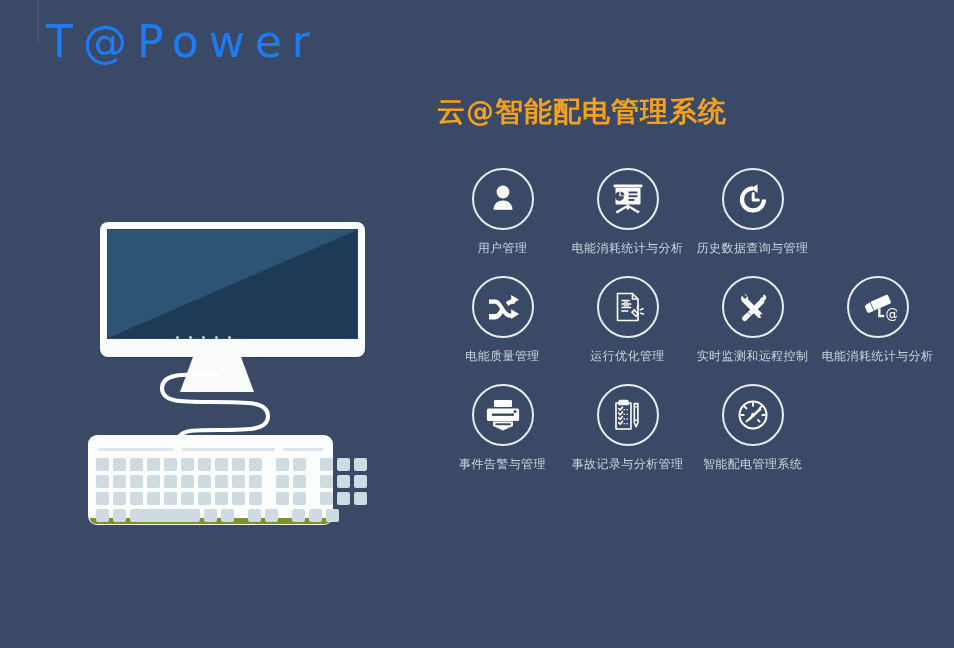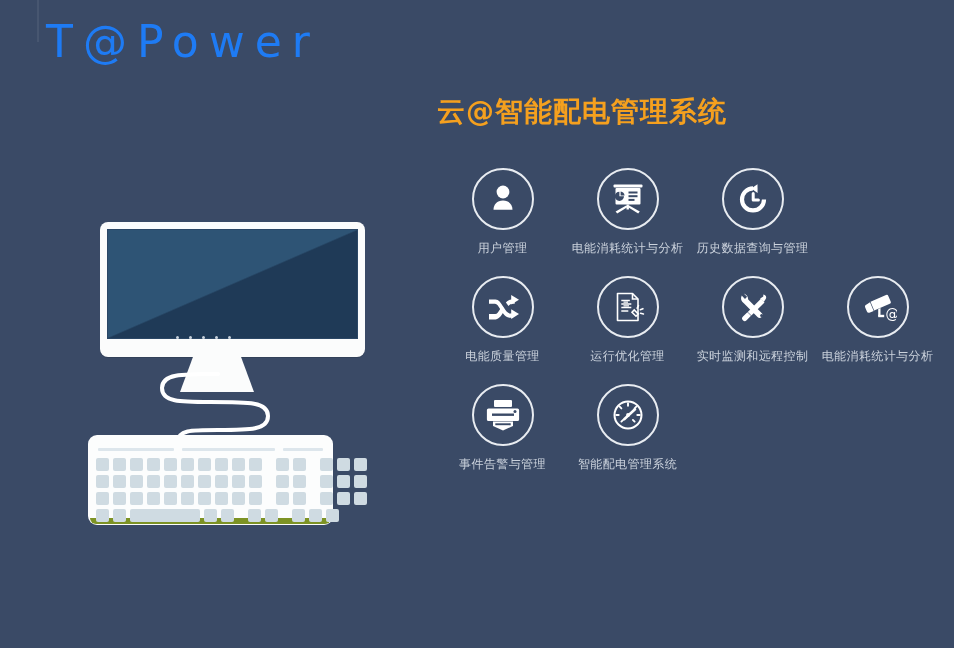--- a/index.html
+++ b/index.html
@@ -412,20 +412,38 @@
                      a1.6 1.6 0 0 1 -1.6 -1.6 v-9.3 a1.6 1.6 0 0 1 1.6 -1.6 z"></path>
             <circle cx="31.0" cy="15.6" r="1.5" fill="#3a4a66"></circle>
             <rect x="8.0" y="17.5" width="22" height="2.4" fill="#3a4a66"></rect>
             <path d="M9.0 25.5 h20 v4.5 l-10 4.5 l-10 -4.5 z"></path>
             <path d="M11.3 27.3 h15.4 v1.9 h-15.4 z" fill="#3a4a66"></path>
           </svg>
         </div>
         <div class="cell-label">事件告警与管理</div>
       </div>
 
+      <div class="cell">
+        <div class="circle">
+          <svg width="38" height="38" viewBox="0 0 38 38" fill="none" stroke="#ffffff" stroke-width="1.6">
+            <path d="M7.0 7.0 h15 v26 h-15 z" stroke-linejoin="round"></path>
+            <path d="M11.5 4.6 h6 a1.4 1.4 0 0 1 1.4 1.4 v2.4 h-8.8 v-2.4 a1.4 1.4 0 0 1 1.4 -1.4 z" fill="#ffffff"></path>
+            <path d="M9.7 12.5 l1.5 1.6 l2.3 -2.9" stroke-linecap="round" stroke-linejoin="round"></path>
+            <path d="M9.7 17.2 l1.5 1.6 l2.3 -2.9" stroke-linecap="round" stroke-linejoin="round"></path>
+            <path d="M9.7 21.9 l1.5 1.6 l2.3 -2.9" stroke-linecap="round" stroke-linejoin="round"></path>
+            <path d="M9.7 26.6 l1.5 1.6 l2.3 -2.9" stroke-linecap="round" stroke-linejoin="round"></path>
+            <path d="M14.6 13.6 h5.2 M14.6 18.3 h5.2 M14.6 23.0 h5.2 M14.6 27.7 h5.2" stroke-dasharray="1.4 1.4" stroke-width="1.3"></path>
+
+            <path d="M25.3 7.6 l3.6 0 l0 19.0 l-1.8 4.2 l-1.8 -4.2 z" stroke-linejoin="round"></path>
+            <path d="M25.3 24.2 h3.6" stroke-width="1.3"></path>
+            <path d="M25.3 10.8 h3.6" stroke-width="1.3"></path>
+          </svg>
+        </div>
+        <div class="cell-label">事故记录与分析管理</div>
+      </div>
 
       <div class="cell">
         <div class="circle">
           <svg width="38" height="38" viewBox="0 0 38 38" fill="none" stroke="#ffffff" stroke-width="2">
             <circle cx="19" cy="19" r="13.5"></circle>
             <g stroke-width="1.9" stroke-linecap="round">
               <path d="M19 7.3 v2.4"></path>
               <path d="M27.3 10.7 l-1.7 1.7"></path>
               <path d="M30.7 19 h-2.4"></path>
               <path d="M10.7 10.7 l1.7 1.7"></path>

